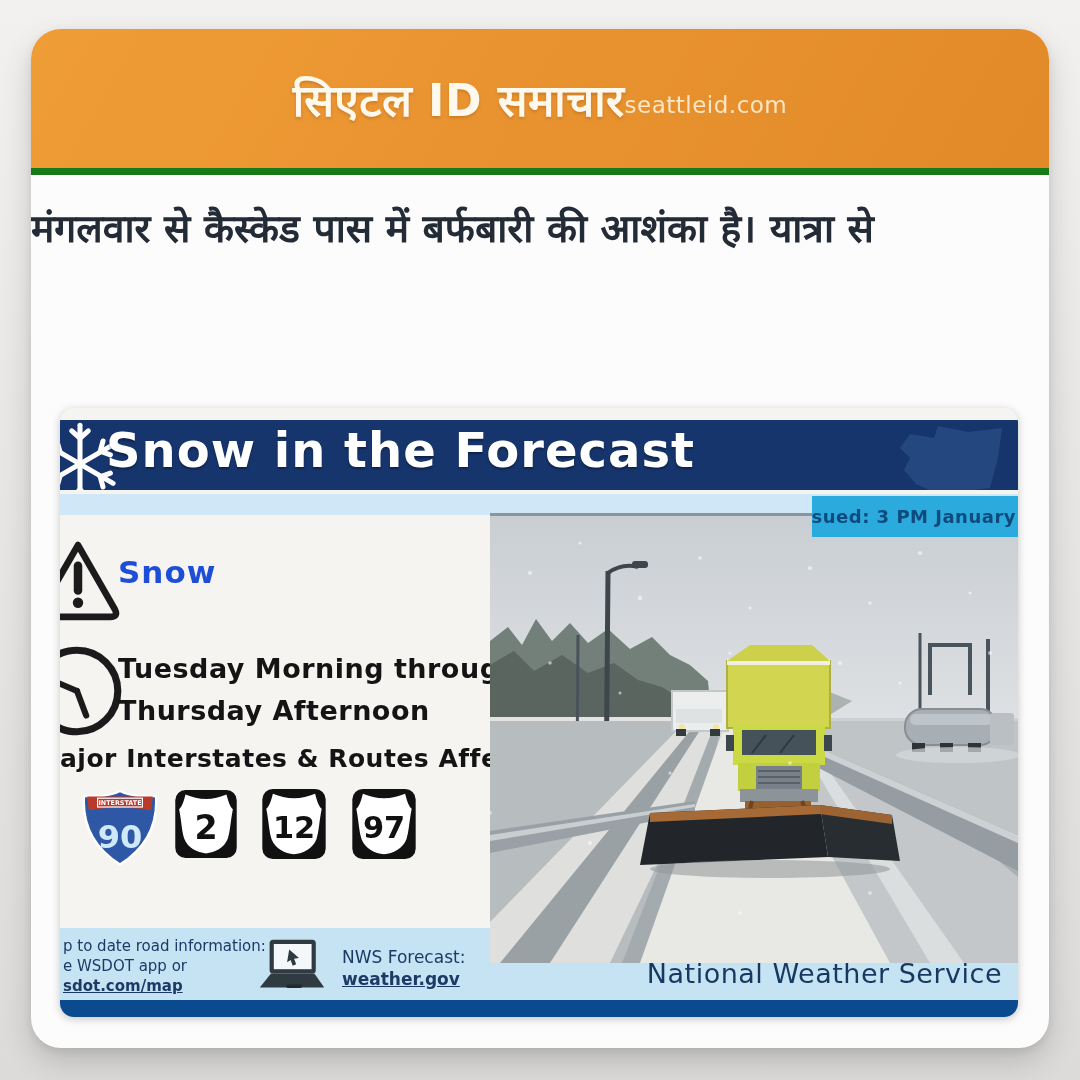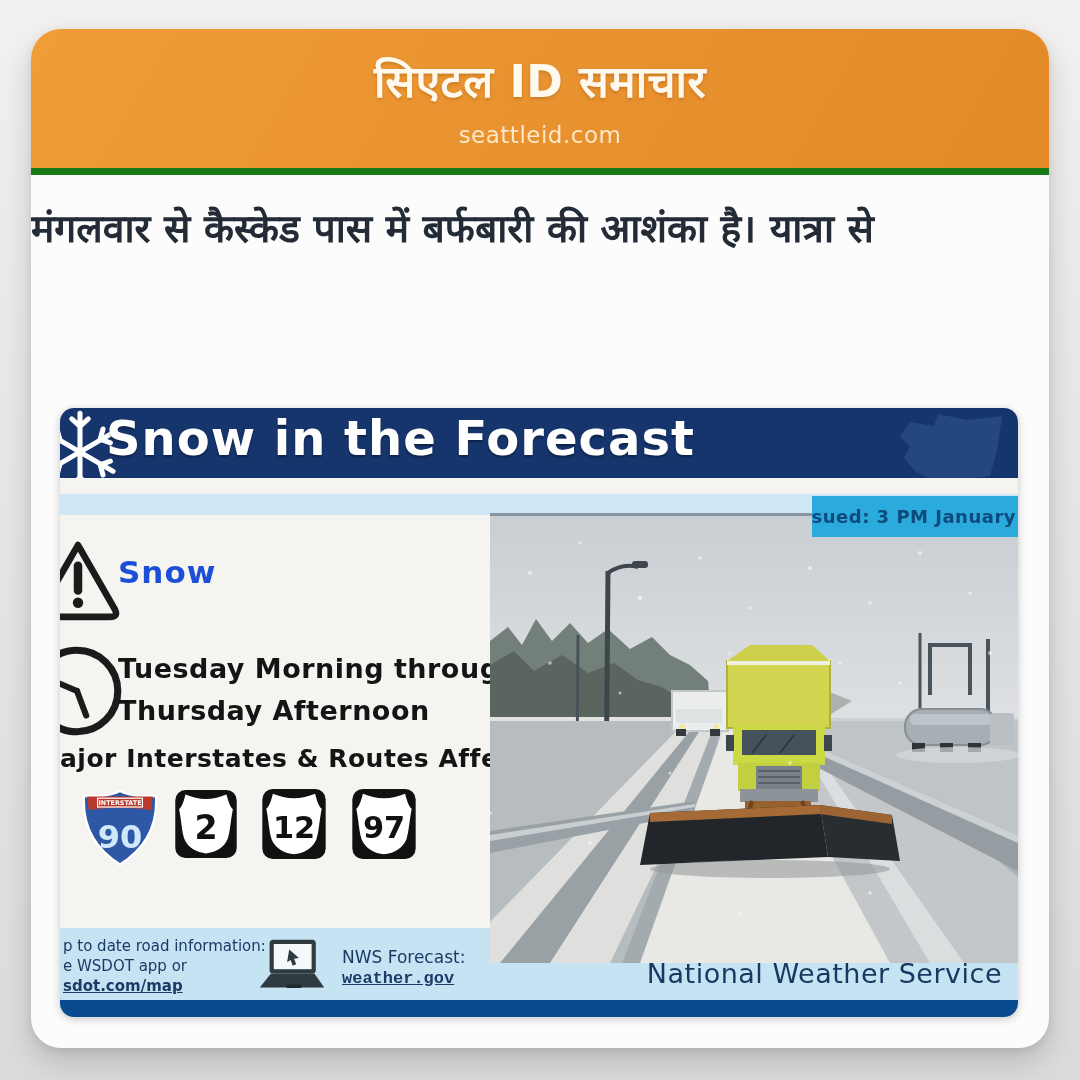--- a/index.html
+++ b/index.html
@@ -10,41 +10,41 @@
     position:relative; overflow:hidden;
   }
   .card {
     position:absolute; left:31px; top:29px; width:1018px; height:1019px;
     background:#fcfcfc; border-radius:30px; overflow:hidden;
     box-shadow:0 14px 30px rgba(0,0,0,.16), 0 3px 8px rgba(0,0,0,.08);
   }
   
   .brand-header {
     height:139px; background:linear-gradient(120deg,#ef9d36 0%,#e8912f 55%,#e28a28 100%);
-    display:flex; flex-direction:column; align-items:center; justify-content:center;
+    display:flex; flex-direction:row; align-items:center; justify-content:center;
   }
   .brand-title {
     font-size:44px; font-weight:bold; color:#fff8ec; letter-spacing:.5px;
     text-shadow:0 2px 3px rgba(120,60,0,.25);
   }
   .brand-site { margin-top:12px; font-size:23px; color:rgba(255,243,220,.88); letter-spacing:.5px; }
   .green-divider { height:7px; background:#177a16; }
   
   .news-text {
     padding-top:24px; text-align:left;
     font-size:39px; line-height:60px; font-weight:700; color:#222b36;
   }
   .news-line { white-space:nowrap; }
   
   .graphic {
     position:absolute; left:29px; top:379px; width:958px; height:609px;
     border-radius:14px; overflow:hidden; background:#f5f4f1;
     box-shadow:0 2px 8px rgba(0,0,0,.22);
   }
-  .g-header { position:absolute; left:0; top:0; width:100%; height:70px; background:#16356d; overflow:hidden; }
+  .g-header { position:absolute; left:0; top:12px; width:100%; height:70px; background:#16356d; overflow:hidden; }
   .snowflake { position:absolute; left:-26px; top:-2px; width:92px; height:92px; }
   .g-title {
     position:absolute; left:46px; top:2px; font-size:48px; font-weight:bold; color:#ffffff;
     letter-spacing:1px; text-shadow:0 2px 2px rgba(0,0,0,.35); white-space:nowrap;
   }
   .g-subtitle { position:absolute; left:50px; top:57px; font-size:22px; color:#a9cbec; letter-spacing:1px; }
   .wa-state { position:absolute; right:-6px; top:2px; width:130px; height:80px; opacity:.85; }
   .g-substrip { position:absolute; left:0; top:86px; width:100%; height:21px; background:#cfe7f6; }
   .issued-badge {
     position:absolute; left:752px; top:88px; width:206px; height:41px; background:#2baade;
@@ -65,21 +65,21 @@
   .shield-us97 { left:291px; width:66px; height:76px; }
   .photo { position:absolute; left:430px; top:105px; width:528px; height:450px; z-index:4; }
   .g-footer { position:absolute; left:0; top:520px; width:100%; height:72px; background:#c6e3f4; z-index:3; }
   .road-info {
     position:absolute; left:3px; top:528px; z-index:5;
     font-size:15px; line-height:20px; color:#1c3a66; white-space:nowrap;
   }
   .road-info .map-link { font-weight:bold; text-decoration:underline; }
   .laptop { position:absolute; left:190px; top:528px; width:84px; height:58px; z-index:5; }
   .nws-forecast { position:absolute; left:282px; top:538px; z-index:5; font-size:17px; line-height:22px; color:#1c3a66; white-space:nowrap; }
-  .nws-forecast .fc-link { font-weight:bold; text-decoration:underline;font-family:Liberation Mono, monospace; }
+  .nws-forecast .fc-link { font-weight:bold; text-decoration:underline; }
   .nws-credit {
     position:absolute; right:16px; top:550px; z-index:5;
     font-size:27px; color:#17395f; letter-spacing:.5px; white-space:nowrap;
   }
   .g-bottombar { position:absolute; left:0; top:592px; width:100%; height:17px; background:#0a4a8e; z-index:5; }
 </style>
 </head>
 <body>
 
 <div class="card">

